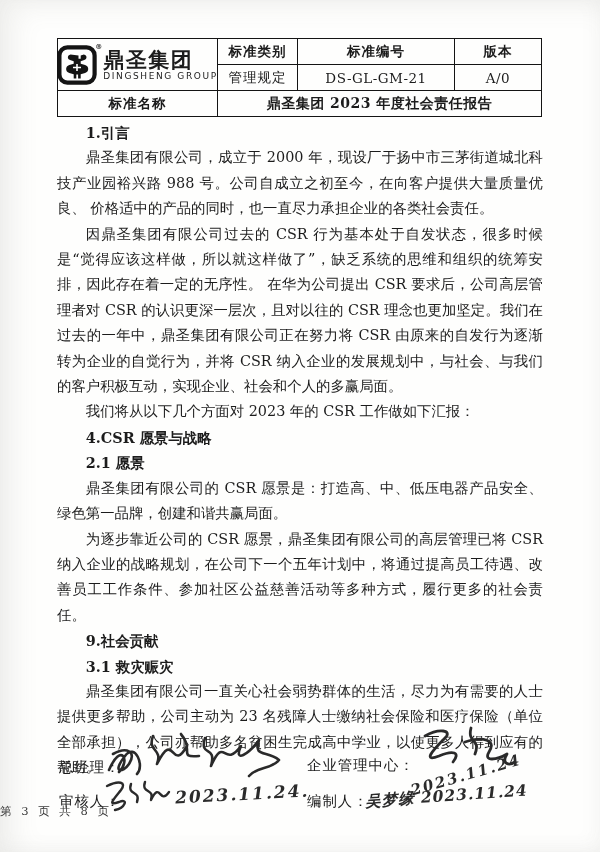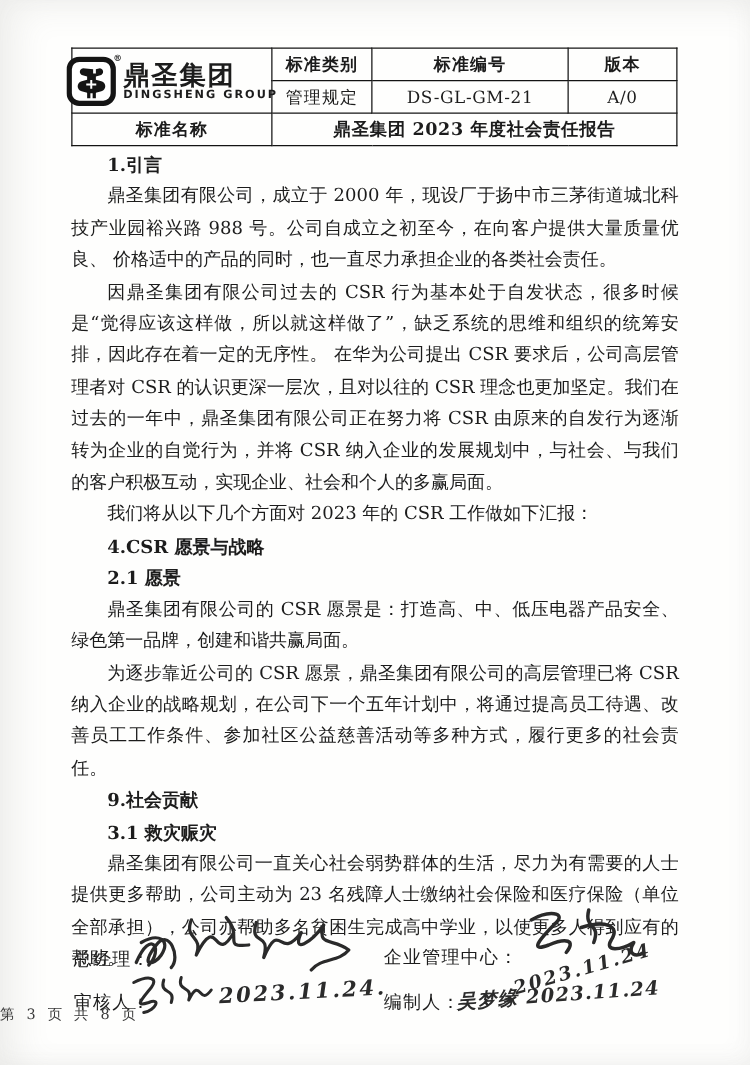--- a/index.html
+++ b/index.html
@@ -34,21 +34,21 @@
   .doc-table .label { font-weight: bold; }
   .doc-table .mono-val { font-family: "DejaVu Serif", "Liberation Serif", serif; letter-spacing: 0.5px; }
   .doc-table .title-cell { font-weight: bold; font-size: 14px; letter-spacing: 0.5px; }
   .logo-cell { height: 52px; }
 
   .logo-wrap { display: flex; align-items: center; justify-content: center; gap: 6px; }
   .logo-icon-box { position: relative; width: 40px; height: 40px; flex: 0 0 auto; }
   .logo-reg { position: absolute; top: -3px; right: -6px; font-size: 7px; font-weight: bold; }
   .logo-text { text-align: left; }
   .brand-cn { font-size: 21px; font-weight: 900; letter-spacing: 1.5px; line-height: 22px; white-space: nowrap; font-family: "DejaVu Sans", "Liberation Sans", sans-serif; }
-  .brand-en { font-size: 9px; font-weight: bold; letter-spacing: 1.6px; line-height: 10px; white-space: nowrap; font-family: "DejaVu Sans", "Liberation Sans", sans-serif; }
+  .brand-en { font-size: 9px; font-weight: normal; letter-spacing: 1.6px; line-height: 10px; white-space: nowrap; font-family: "DejaVu Sans", "Liberation Sans", sans-serif; }
 
   
   .body-text {
     position: absolute; left: 57px; top: 120px; width: 486px;
     font-size: 14.4px; line-height: 25.4px;
     text-align: justify;
   }
   .body-text .para, .body-text .heading { text-indent: 2em; }
   .body-text .heading { font-weight: bold; }
 

